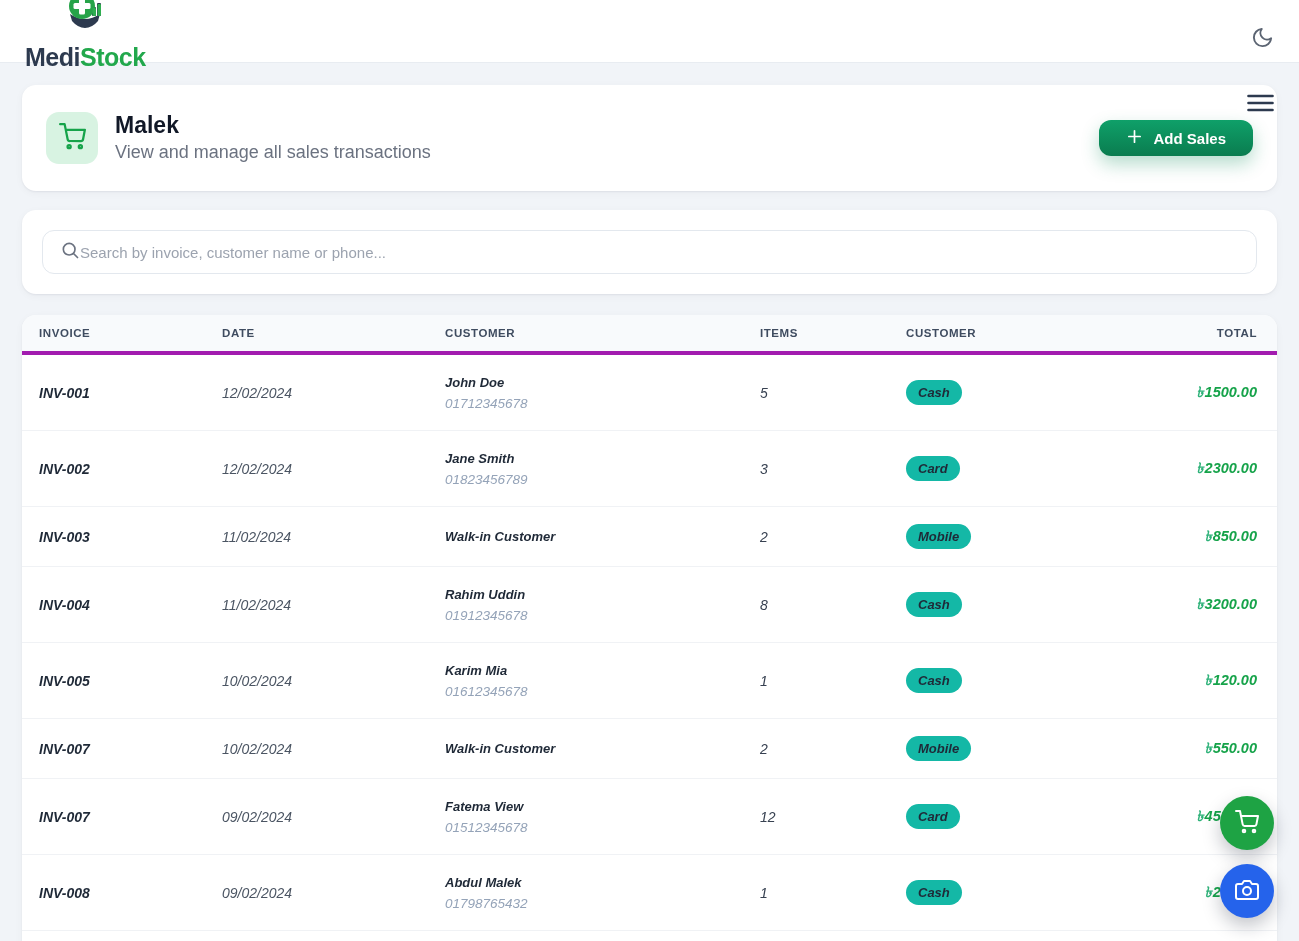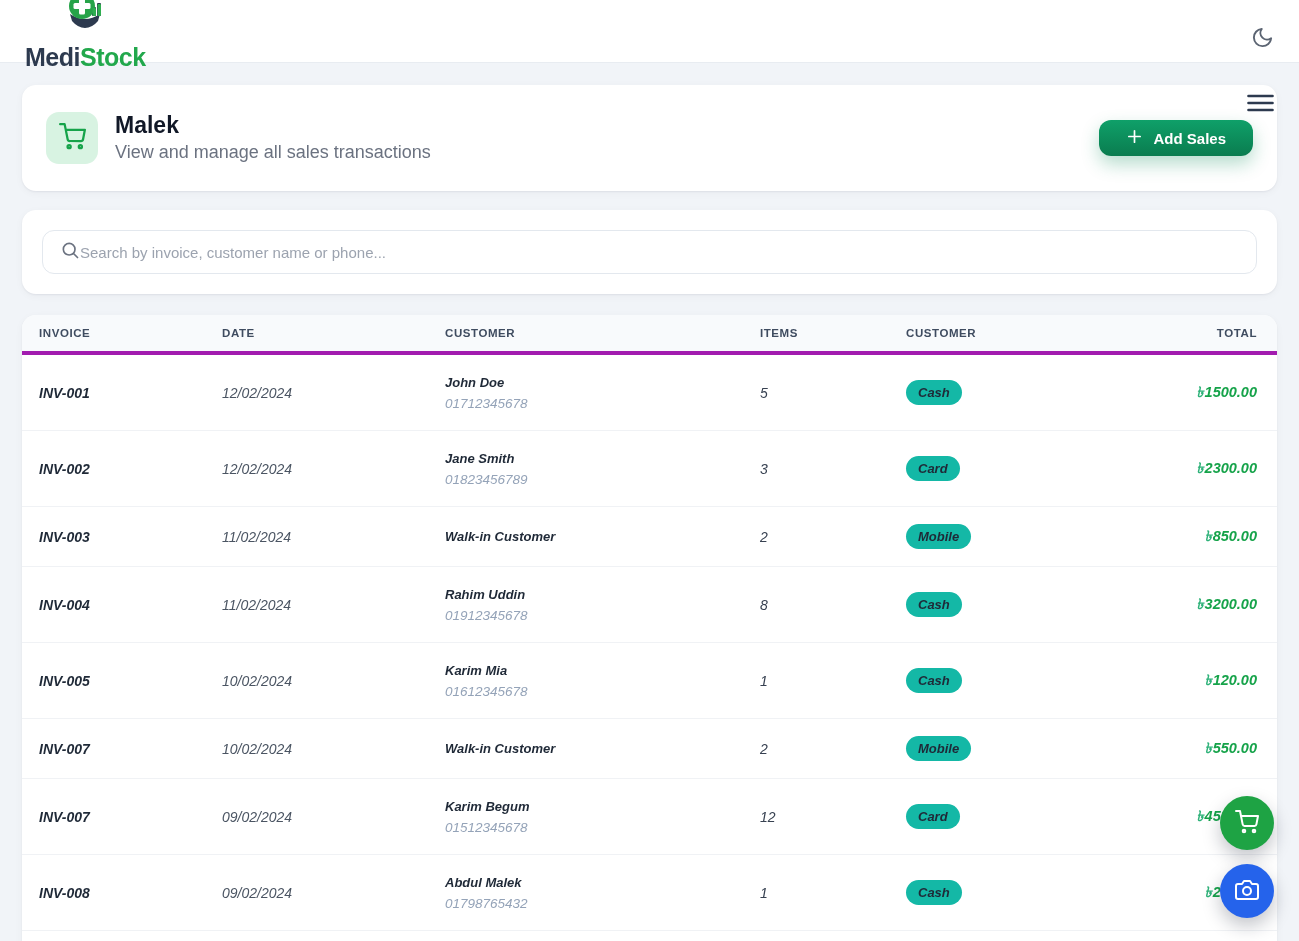--- a/index.html
+++ b/index.html
@@ -286,21 +286,21 @@
       <span class="badge">Mobile</span>
     </div>
     <div class="c-total">
       <span class="taka">৳</span><span class="amt">550.00</span>
     </div>
   </div>
         <div class="tgrid trow">
     <div class="c-inv">INV-007</div>
     <div class="c-date">09/02/2024</div>
     <div class="c-cust">
-      <div class="cname">Karim Begum</div>
+      <div class="cname">Fatema View</div>
       <div class="cphone">01512345678</div>
     </div>
     <div class="c-items">12</div>
     <div class="c-pay">
       <span class="badge">Card</span>
     </div>
     <div class="c-total">
       <span class="taka">৳</span><span class="amt">4500.00</span>
     </div>
   </div>

